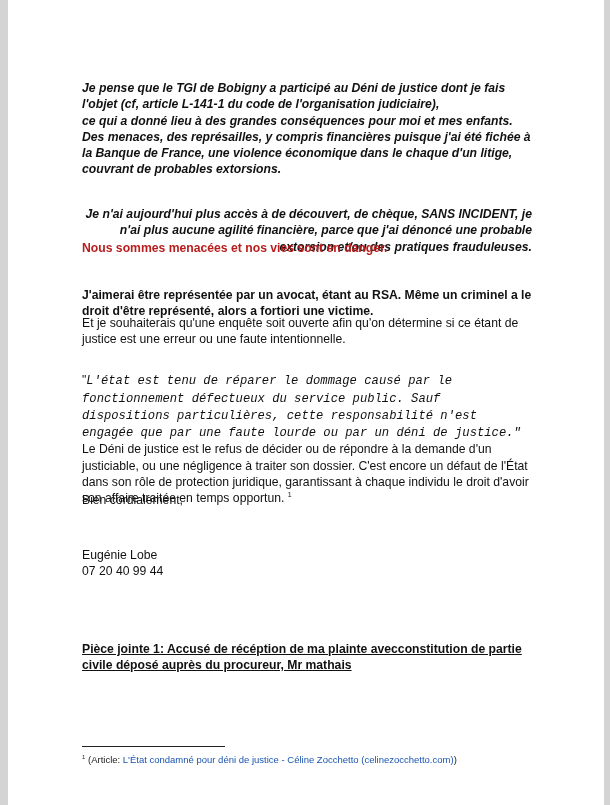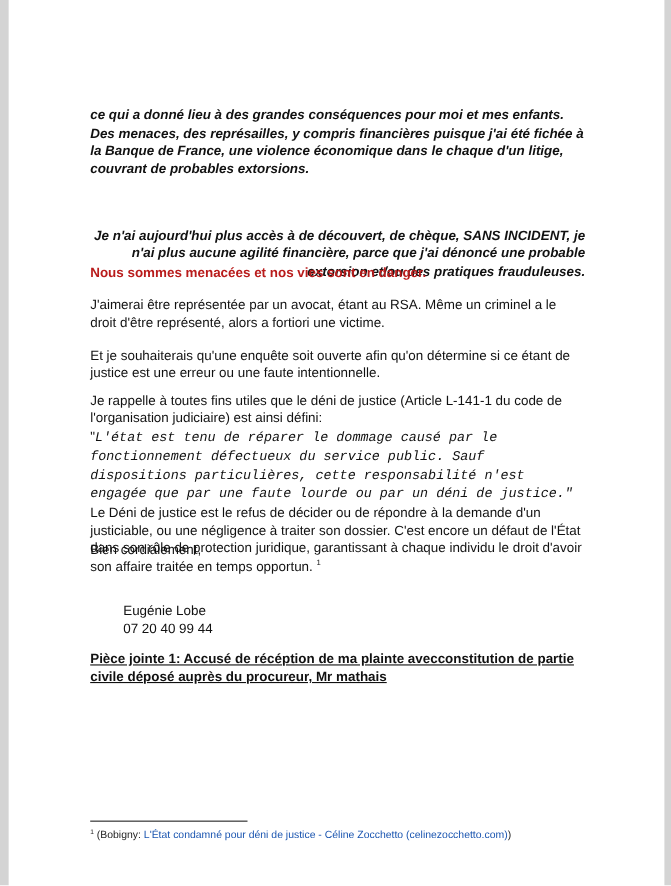--- a/index.html
+++ b/index.html
@@ -26,43 +26,43 @@
   .footnote a { color: #1a55b0; }
 </style>
 </head>
 <body>
 
 <div class="gutter-left"></div>
 <div class="page"></div>
 <div class="gutter-right"></div>
 
 <p class="para bi" style="top:80px;">
-  <br>
+  <span>Je pense que le TGI de Bobigny a participé au Déni de justice dont je fais l'objet  (cf, article L-141-1 du code de l'organisation judiciaire),</span><br>
   <span>ce qui a donné lieu à des grandes conséquences pour moi et mes enfants. Des menaces, des représailles, y compris financières puisque j'ai été fichée à la Banque de France, une violence économique dans le chaque d'un litige, couvrant de probables extorsions.</span>
 </p>
 
 <p class="para bi" style="top:206px;text-align:right;">Je n'ai aujourd'hui plus accès à de découvert, de chèque, SANS INCIDENT, je n'ai plus aucune agilité financière, parce que j'ai dénoncé une probable extorsion et/ou des pratiques frauduleuses.</p>
 
 <p class="para red" style="top:240px;">Nous sommes menacées et nos vies sont en danger.</p>
 
-<p class="para" style="top:269px;">J'aimerai  être représentée par un avocat, étant au RSA. Même un criminel a le droit d'être représenté, alors a fortiori une victime.</p>
+<p class="para" style="top:287px;font-weight:bold;">J'aimerai  être représentée par un avocat, étant au RSA. Même un criminel a le droit d'être représenté, alors a fortiori une victime.</p>
 
 <p class="para" style="top:315px;">Et je souhaiterais qu'une enquête soit ouverte afin qu'on détermine si ce étant de justice est une erreur ou une faute intentionnelle.</p>
 
 <p class="para" style="top:356px;">
-  <span>Je rappelle à toutes fins utiles que le déni de justice (Article L-141-1 du code de l'organisation judiciaire) est ainsi défini:</span><br>
+  <br>
   <span>"</span><span class="it">L'état est tenu de réparer le dommage causé par le fonctionnement défectueux du service public. Sauf dispositions particulières, cette responsabilité n'est engagée que par une faute lourde ou par un déni de justice."</span><br>
   <span>Le Déni de justice est le refus de décider ou de répondre à la demande d'un justiciable, ou une négligence à traiter son dossier. C'est encore un défaut de l'État dans son rôle de protection juridique, garantissant à chaque individu le droit d'avoir son affaire traitée en temps opportun. </span><span class="sup">1</span>
 </p>
 
 <p class="para" style="top:492px;">Bien cordialement,</p>
 
-<p class="para" style="top:547px;margin-left:30px;">
+<p class="para" style="top:547px;">
   <span>Eugénie Lobe</span><br>
   <span>07 20 40 99 44</span>
 </p>
 
-<p class="para ul-bold" style="top:591px; width:440px;">Pièce jointe 1: Accusé de récéption de ma plainte avecconstitution de partie civile déposé auprès du procureur, Mr mathais</p>
+<p class="para ul-bold" style="top:641px; width:440px;">Pièce jointe 1: Accusé de récéption de ma plainte avecconstitution de partie civile déposé auprès du procureur, Mr mathais</p>
 
 <div class="fn-rule"></div>
 <div class="footnote">
-  <span class="sup" style="font-size:6px;">1</span><span> (Bobigny: </span><a>L'État condamné pour déni de justice - Céline Zocchetto (celinezocchetto.com)</a><span>)</span>
+  <span class="sup" style="font-size:6px;">1</span><span> (Article: </span><a>L'État condamné pour déni de justice - Céline Zocchetto (celinezocchetto.com)</a><span>)</span>
 </div>
 
 </body></html>

